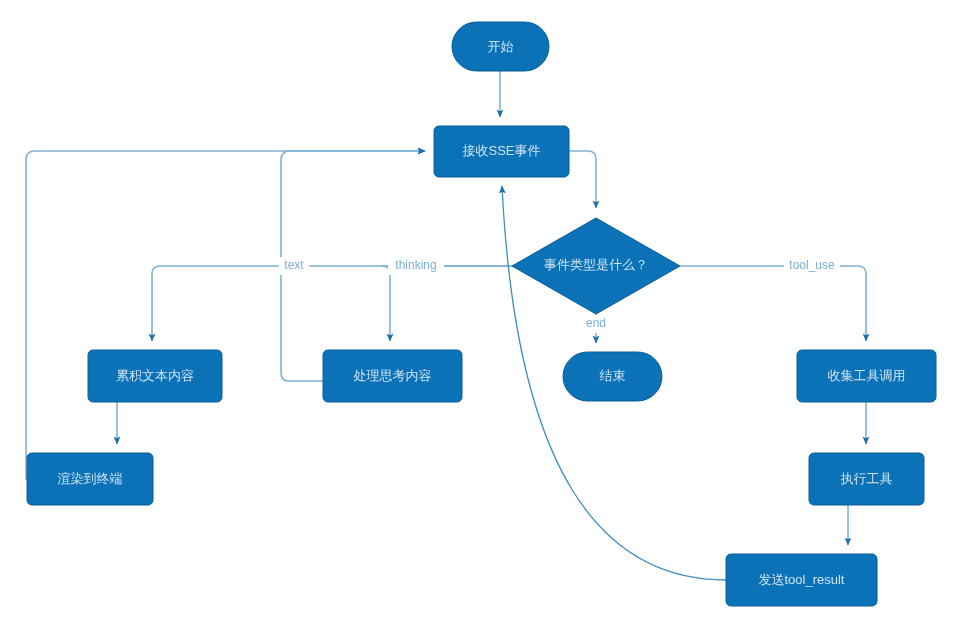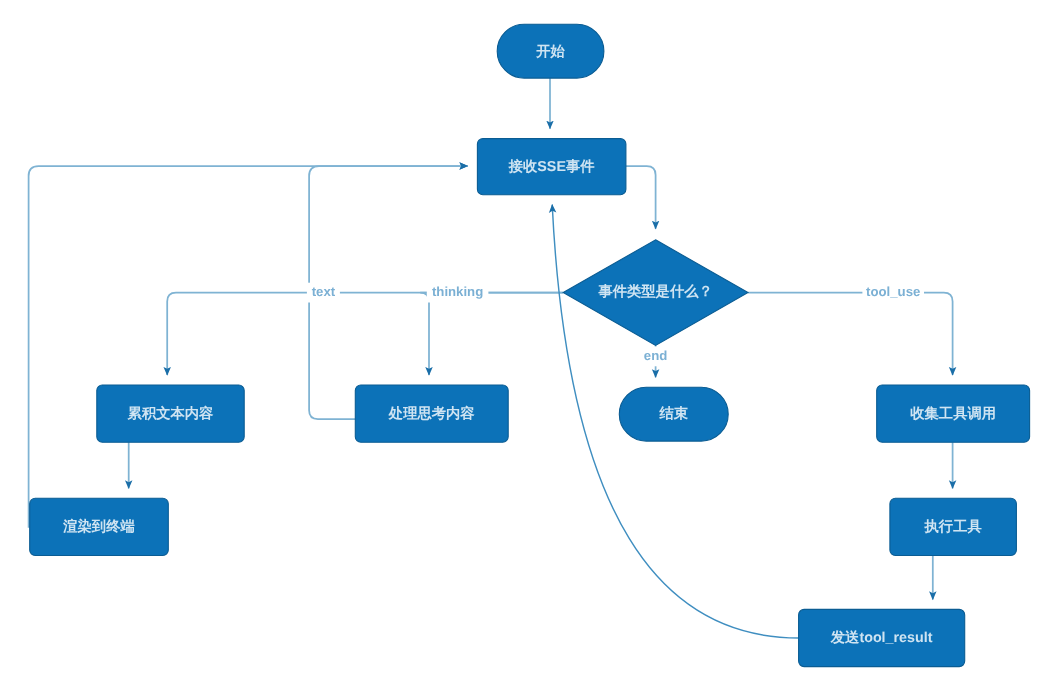--- a/index.html
+++ b/index.html
@@ -12,21 +12,20 @@
     width: 960px;
     height: 630px;
     font-family: "Liberation Sans", "DejaVu Sans", sans-serif;
     overflow: hidden;
     position: relative;
   }
   #diagram-root {
     position: relative;
     width: 960px;
     height: 630px;
-    font-weight: bold;
   }
   svg.flow-canvas {
     position: absolute;
     left: 0;
     top: 0;
     width: 960px;
     height: 630px;
     display: block;
   }
   .node-label-text {

